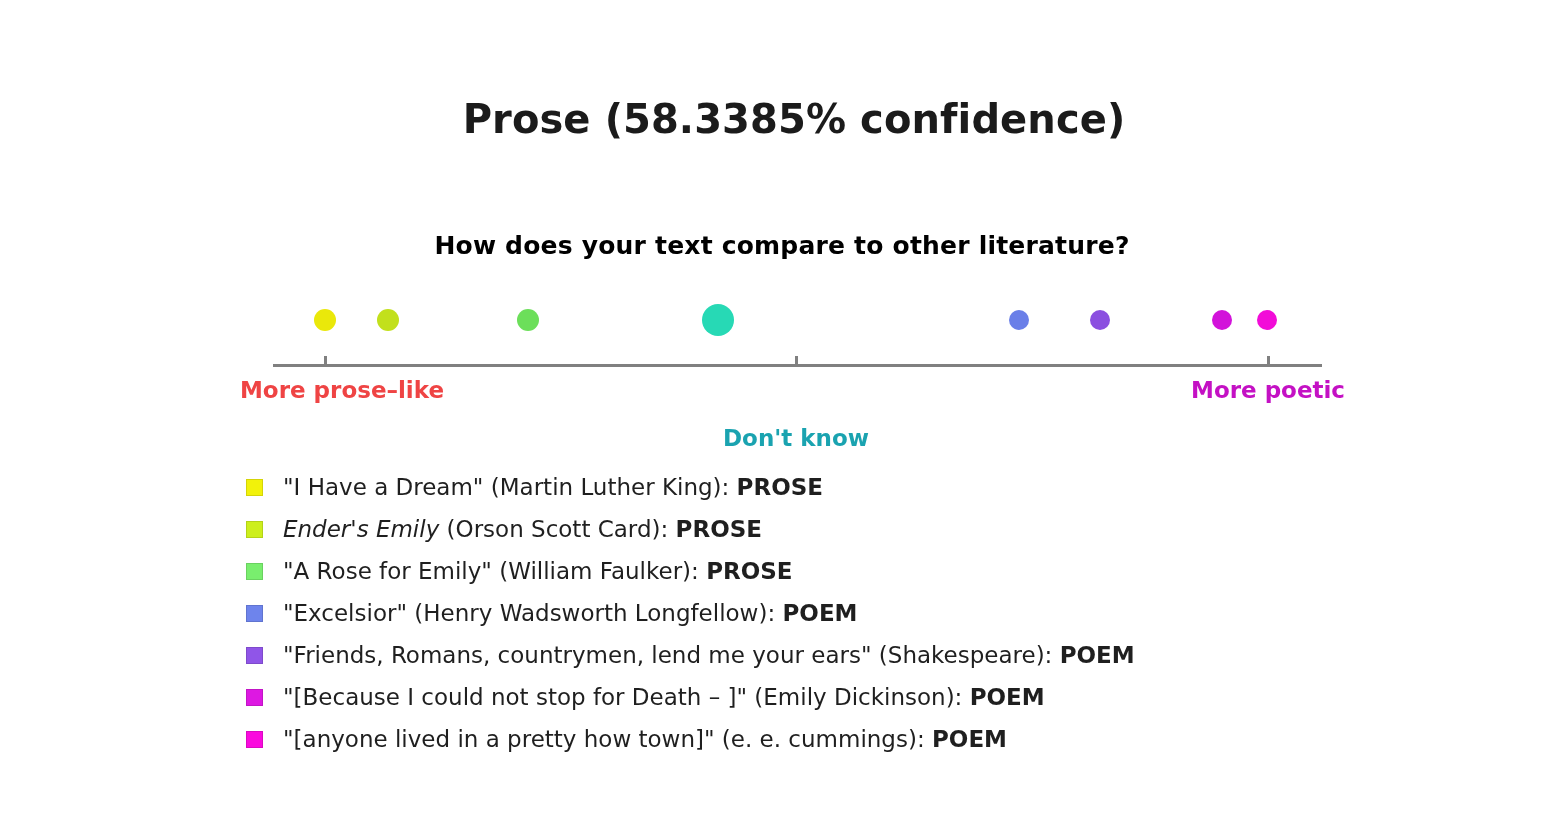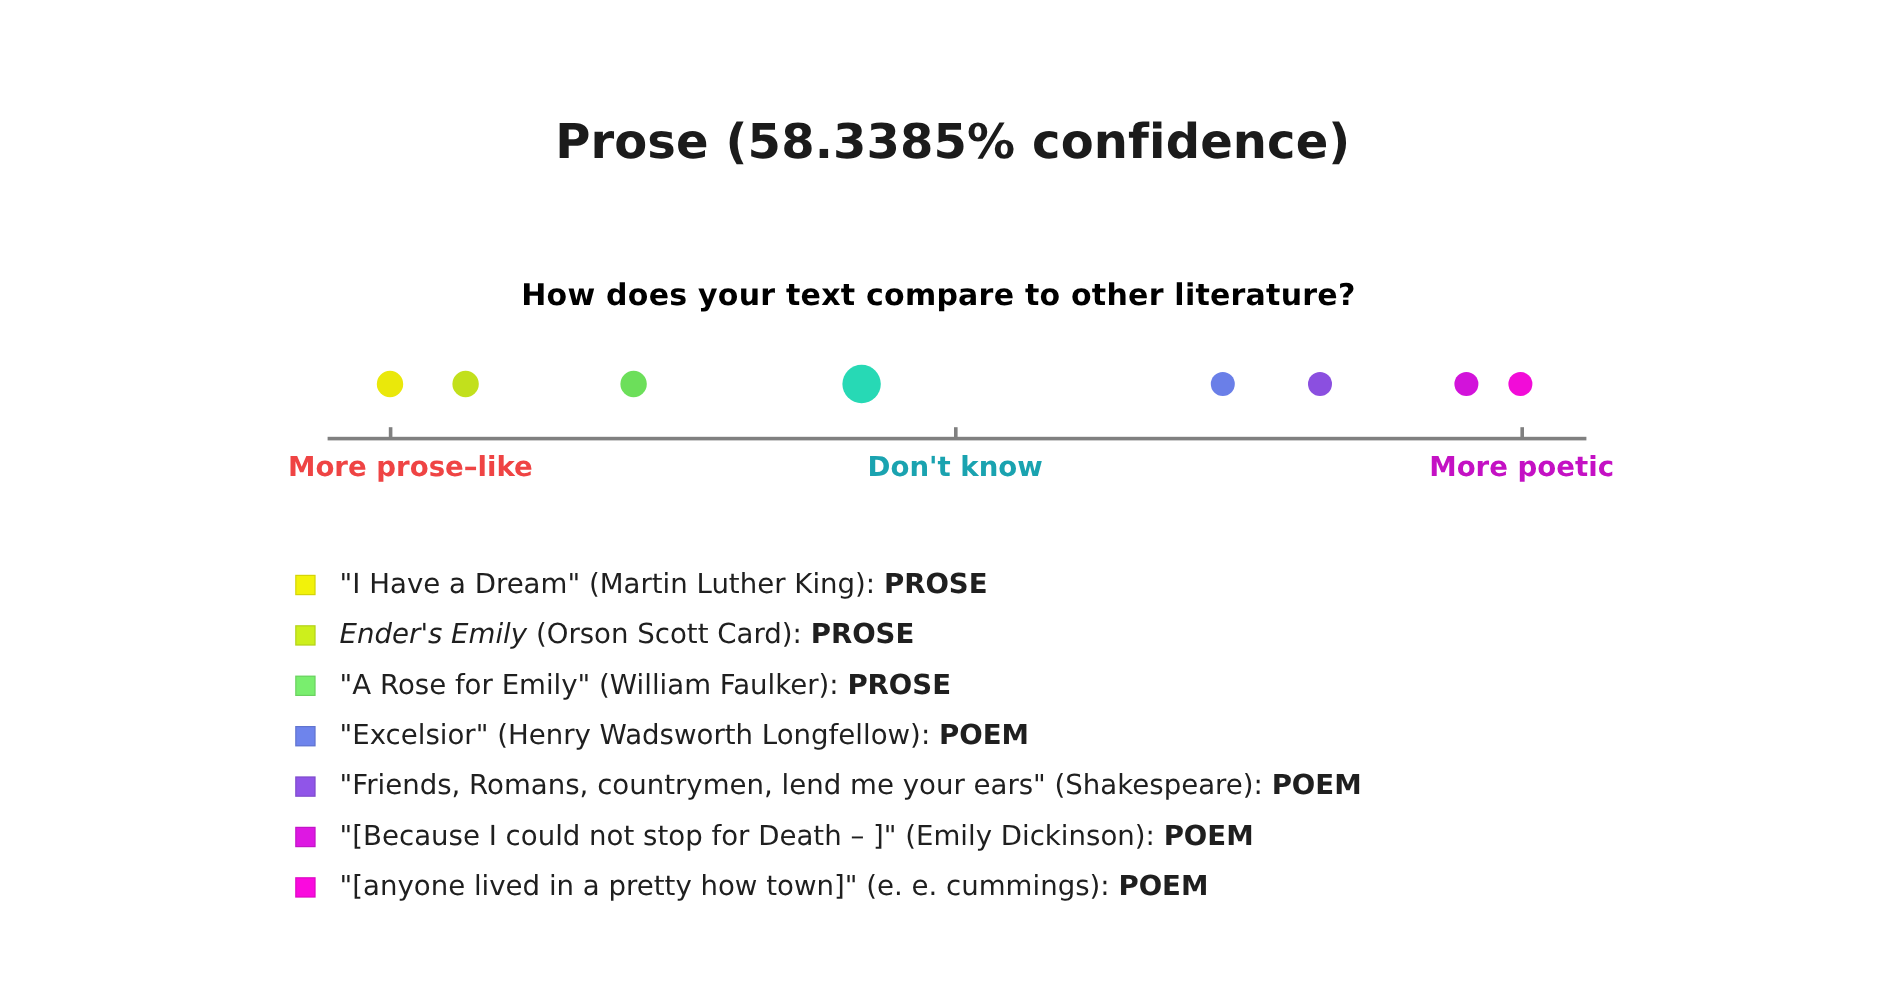--- a/index.html
+++ b/index.html
@@ -71,21 +71,21 @@
     transform: translate(-50%, -50%);
   }
   .axis-label {
     position: absolute;
     top: 97px;
     font-size: 23px;
     font-weight: bold;
     white-space: nowrap;
   }
   .axis-label.left   { transform: translateX(0%); }
-  .axis-label.center { transform: translateX(-50%); }
+  .axis-label.center { transform: translateX(-50%); margin-top: 48px; }
   .axis-label.right  { transform: translateX(-100%); }
 
   
   .legend {
     position: absolute;
     left: 246px;
     top: 466px;
     width: 1200px;
   }
   .legend-row {

